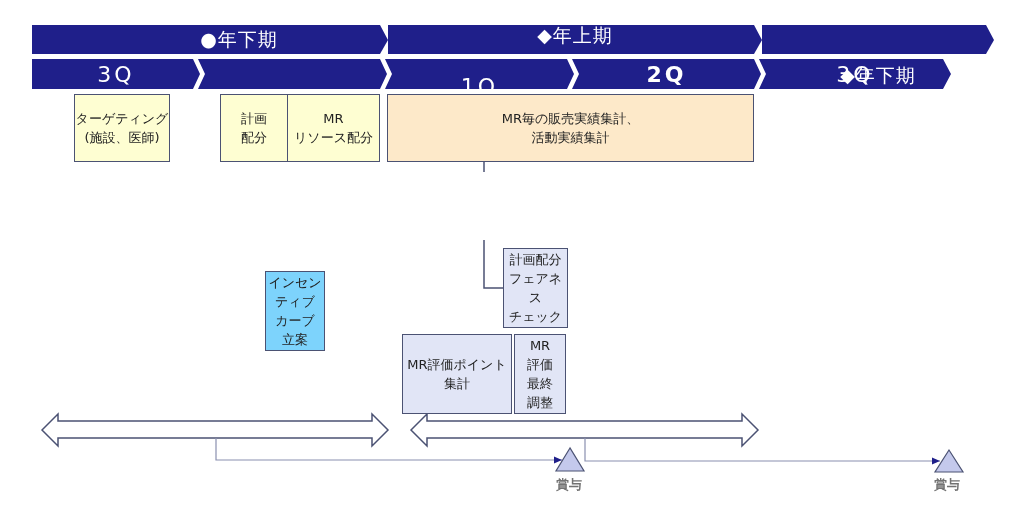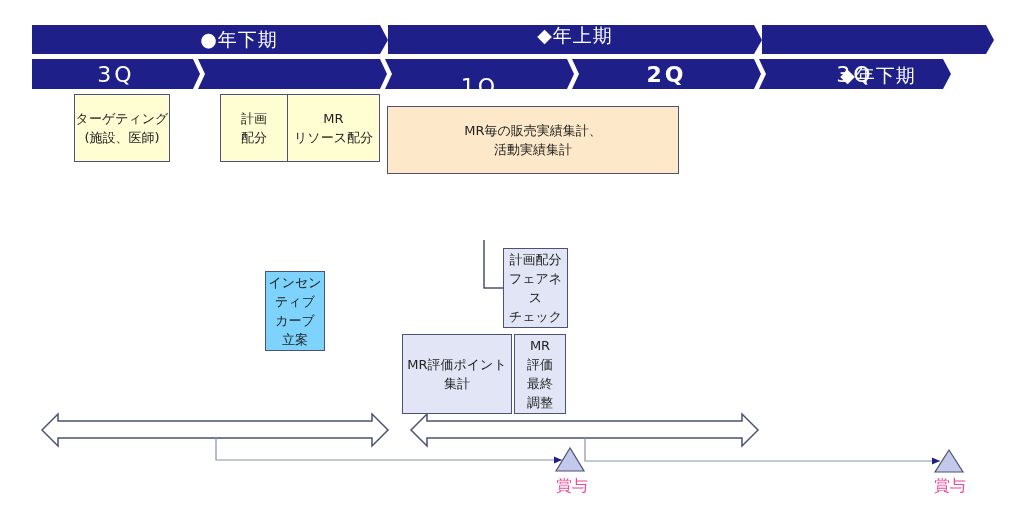--- a/index.html
+++ b/index.html
@@ -9,21 +9,21 @@
     .hdr { position: absolute; color: #ffffff; display: flex; align-items: center; justify-content: center;
            font-size: 19px; letter-spacing: 1px; }
     .qtr { font-size: 22px; letter-spacing: 3px; }
     .box { position: absolute; box-sizing: border-box; border: 1.5px solid #4b5273;
            display: flex; align-items: center; justify-content: center; text-align: center;
            color: #222222; font-size: 13px; line-height: 19px; white-space: pre-line; }
     .yellow { background: #fefed2; }
     .peach  { background: #fde9c9; }
     .lav    { background: #e1e5f6; }
     .white  { background: #7dd3fc; margin-top: 24px; }
-    .lbl { position: absolute; font-size: 16px; color: #ec4899; }
+    .lbl { position: absolute; font-size: 13px; color: #737373; font-weight: bold; }
   </style>
 </head>
 <body>
 
 <div id="stage">
   <svg width="1024" height="517" style="position:absolute;left:0;top:0;">
     <defs>
       <marker id="arrowhead" markerWidth="8" markerHeight="8" refX="7" refY="4" orient="auto">
         <path d="M0,1 L7,4 L0,7 Z" fill="#1f1f8a"></path>
       </marker>
@@ -60,21 +60,21 @@
   <div class="hdr qtr" style="left:385px;top:59px;width:189px;height:30px;margin-top:12px;">1Q</div>
   <div class="hdr qtr" style="left:572px;top:59px;width:189px;height:30px;font-weight:bold;">2Q</div>
   <div class="hdr qtr" style="left:759px;top:59px;width:192px;height:30px;">3Q</div>
 
   <div class="box yellow" style="left:220px;top:94px;width:68px;height:68px;">計画
 配分</div>
   <div class="box yellow" style="left:74px;top:94px;width:96px;height:68px;">ターゲティング
 (施設、医師)</div>
   <div class="box yellow" style="left:287px;top:94px;width:93px;height:68px;">MR
 リソース配分</div>
-  <div class="box peach" style="left:387px;top:94px;width:292px;height:68px;margin-top:12px;">MR毎の販売実績集計、
+  <div class="box peach" style="left:387px;top:94px;width:367px;height:68px;">MR毎の販売実績集計、
 活動実績集計</div>
   <div class="box white" style="left:265px;top:247px;width:60px;height:80px;">インセン
 ティブ
 カーブ
 立案</div>
   <div class="box lav" style="left:503px;top:248px;width:65px;height:80px;">計画配分
 フェアネス
 チェック</div>
   <div class="box lav" style="left:402px;top:334px;width:110px;height:80px;">MR評価ポイント
 集計</div>

